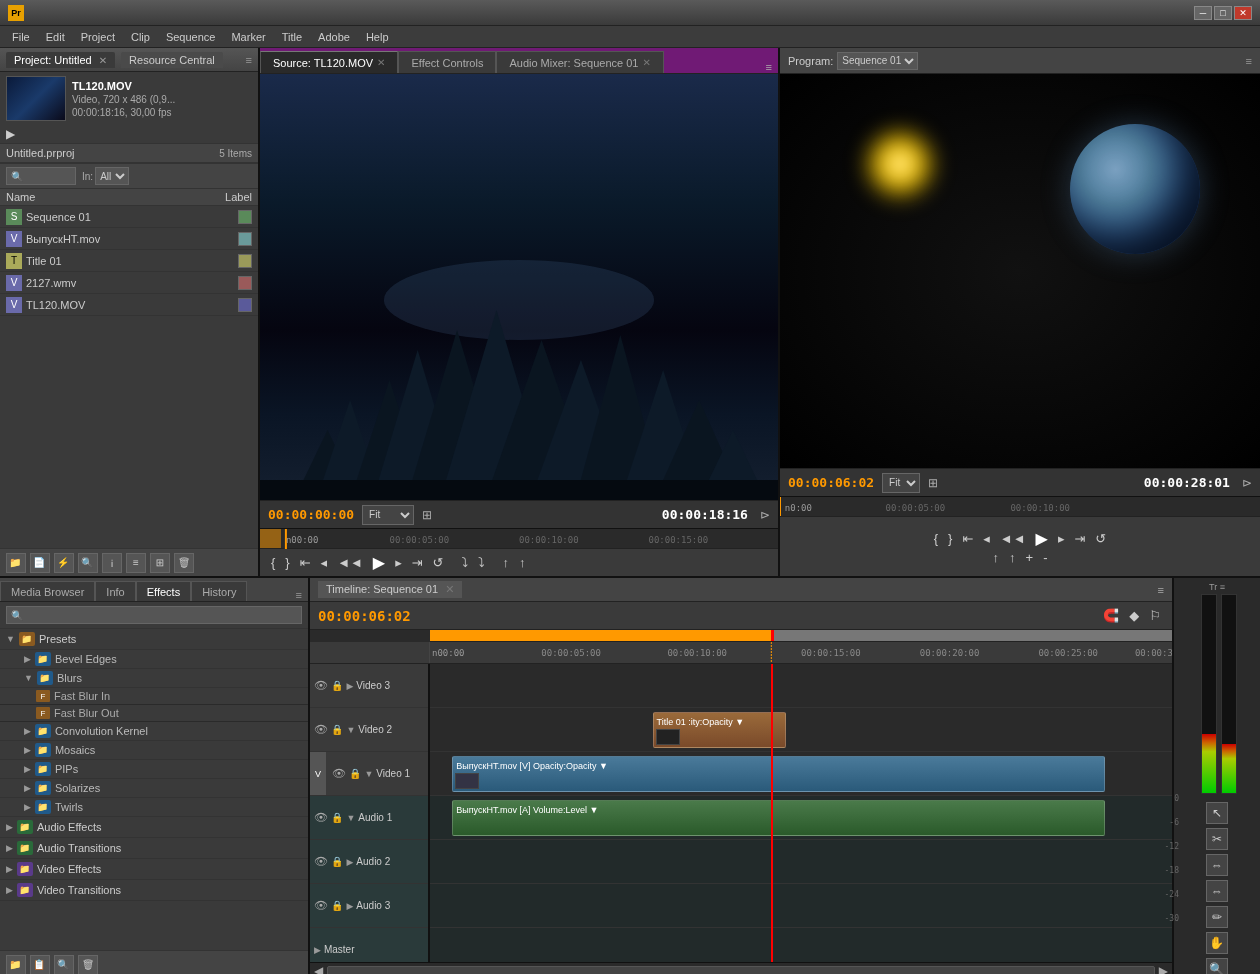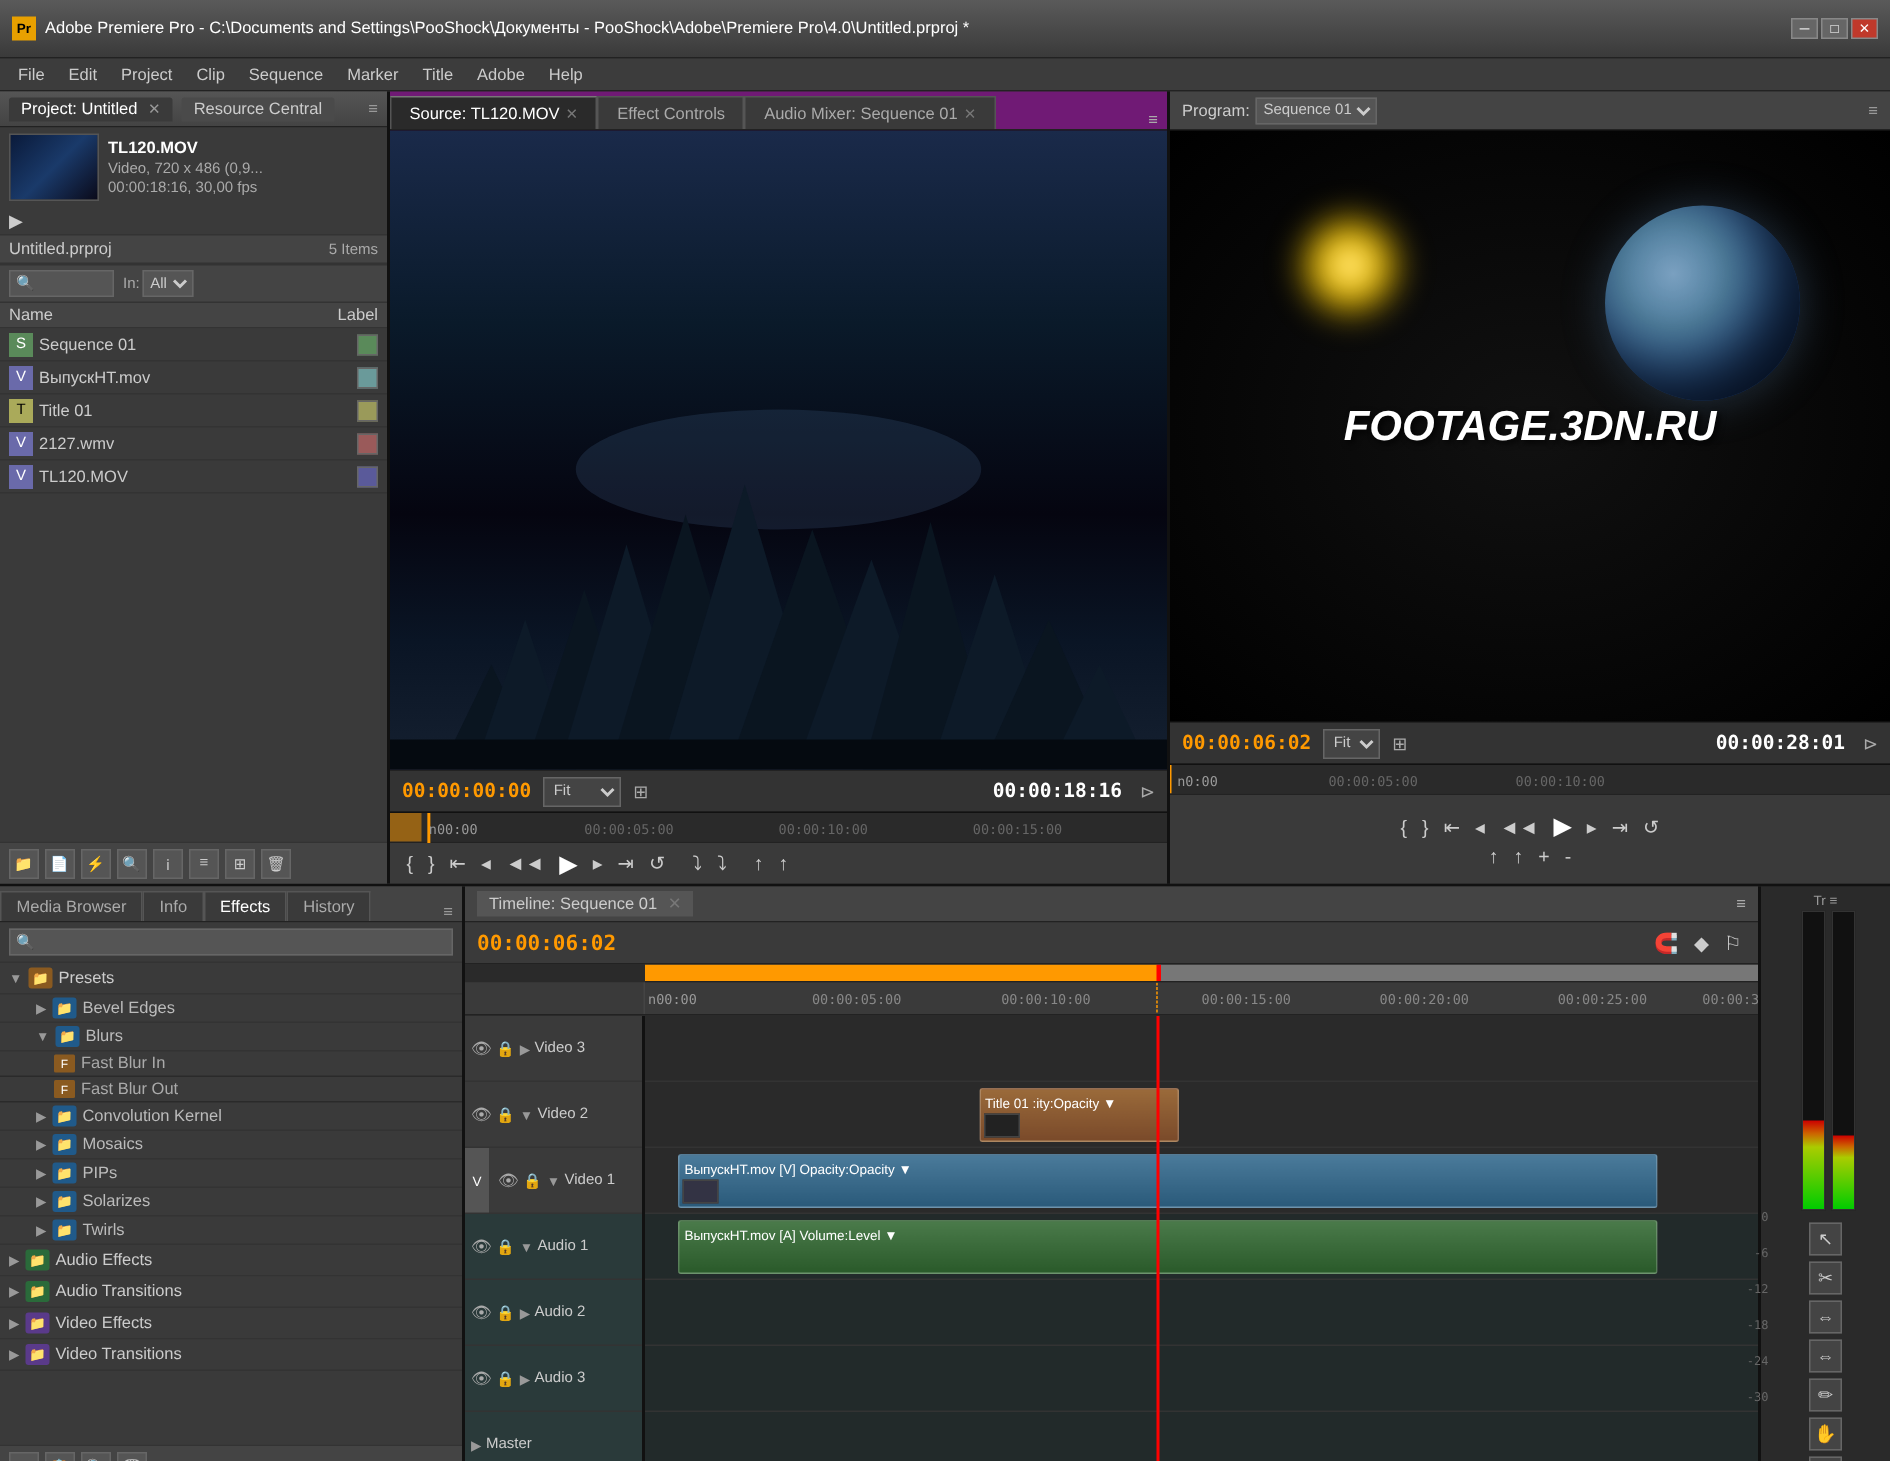--- a/index.html
+++ b/index.html
@@ -9,21 +9,21 @@
       overflow: hidden;
       background: #2a2a2a;
       font-family: Arial, sans-serif;
       font-size: 11px;
       color: #ccc;
     }
 
     
     #title-bar {
       background: linear-gradient(to bottom, #5a5a5a, #3a3a3a);
-      height: 39px;
+      height: 26px;
       display: flex;
       align-items: center;
       padding: 0 8px;
       color: #fff;
       font-size: 11px;
       border-bottom: 1px solid #222;
     }
     #title-bar-icon {
       width: 16px;
       height: 16px;
@@ -842,21 +842,20 @@
       left: 0;
       width: 100%;
       height: 250px;
     }
   </style>
 </head>
 <body>
 
 <div id="title-bar">
   <div id="title-bar-icon">Pr</div>
-  <span>Adobe Premiere Pro - C:\Documents and Settings\PooShock\Документы - PooShock\Adobe\Premiere Pro\4.0\Untitled.prproj *</span>
   <div id="title-bar-controls">
     <div class="title-btn">─</div>
     <div class="title-btn">□</div>
     <div class="title-btn" id="title-btn-close">✕</div>
   </div>
 </div>
 
 <div id="menu-bar">
   <span class="menu-item">File</span>
   <span class="menu-item">Edit</span>
@@ -1042,21 +1041,20 @@
         <select class="prog-seq-select">
           <option>Sequence 01</option>
         </select>
         <span style="margin-left:auto;" class="panel-menu-btn">≡</span>
       </div>
 
       <div id="program-viewer">
         <div id="program-bg"></div>
         <div id="program-glow"></div>
         <div id="program-planet"></div>
-        <div id="program-text">FOOTAGE.3DN.RU</div>
       </div>
 
       <div id="program-timecode-bar">
         <span class="timecode-display">00:00:06:02</span>
         <select class="fit-select">
           <option>Fit</option>
         </select>
         <span style="color:#aaa; font-size:12px;">⊞</span>
         <span class="timecode-display right">00:00:28:01</span>
         <span style="color:#aaa; font-size:12px; margin-left:4px;">⊳</span>

